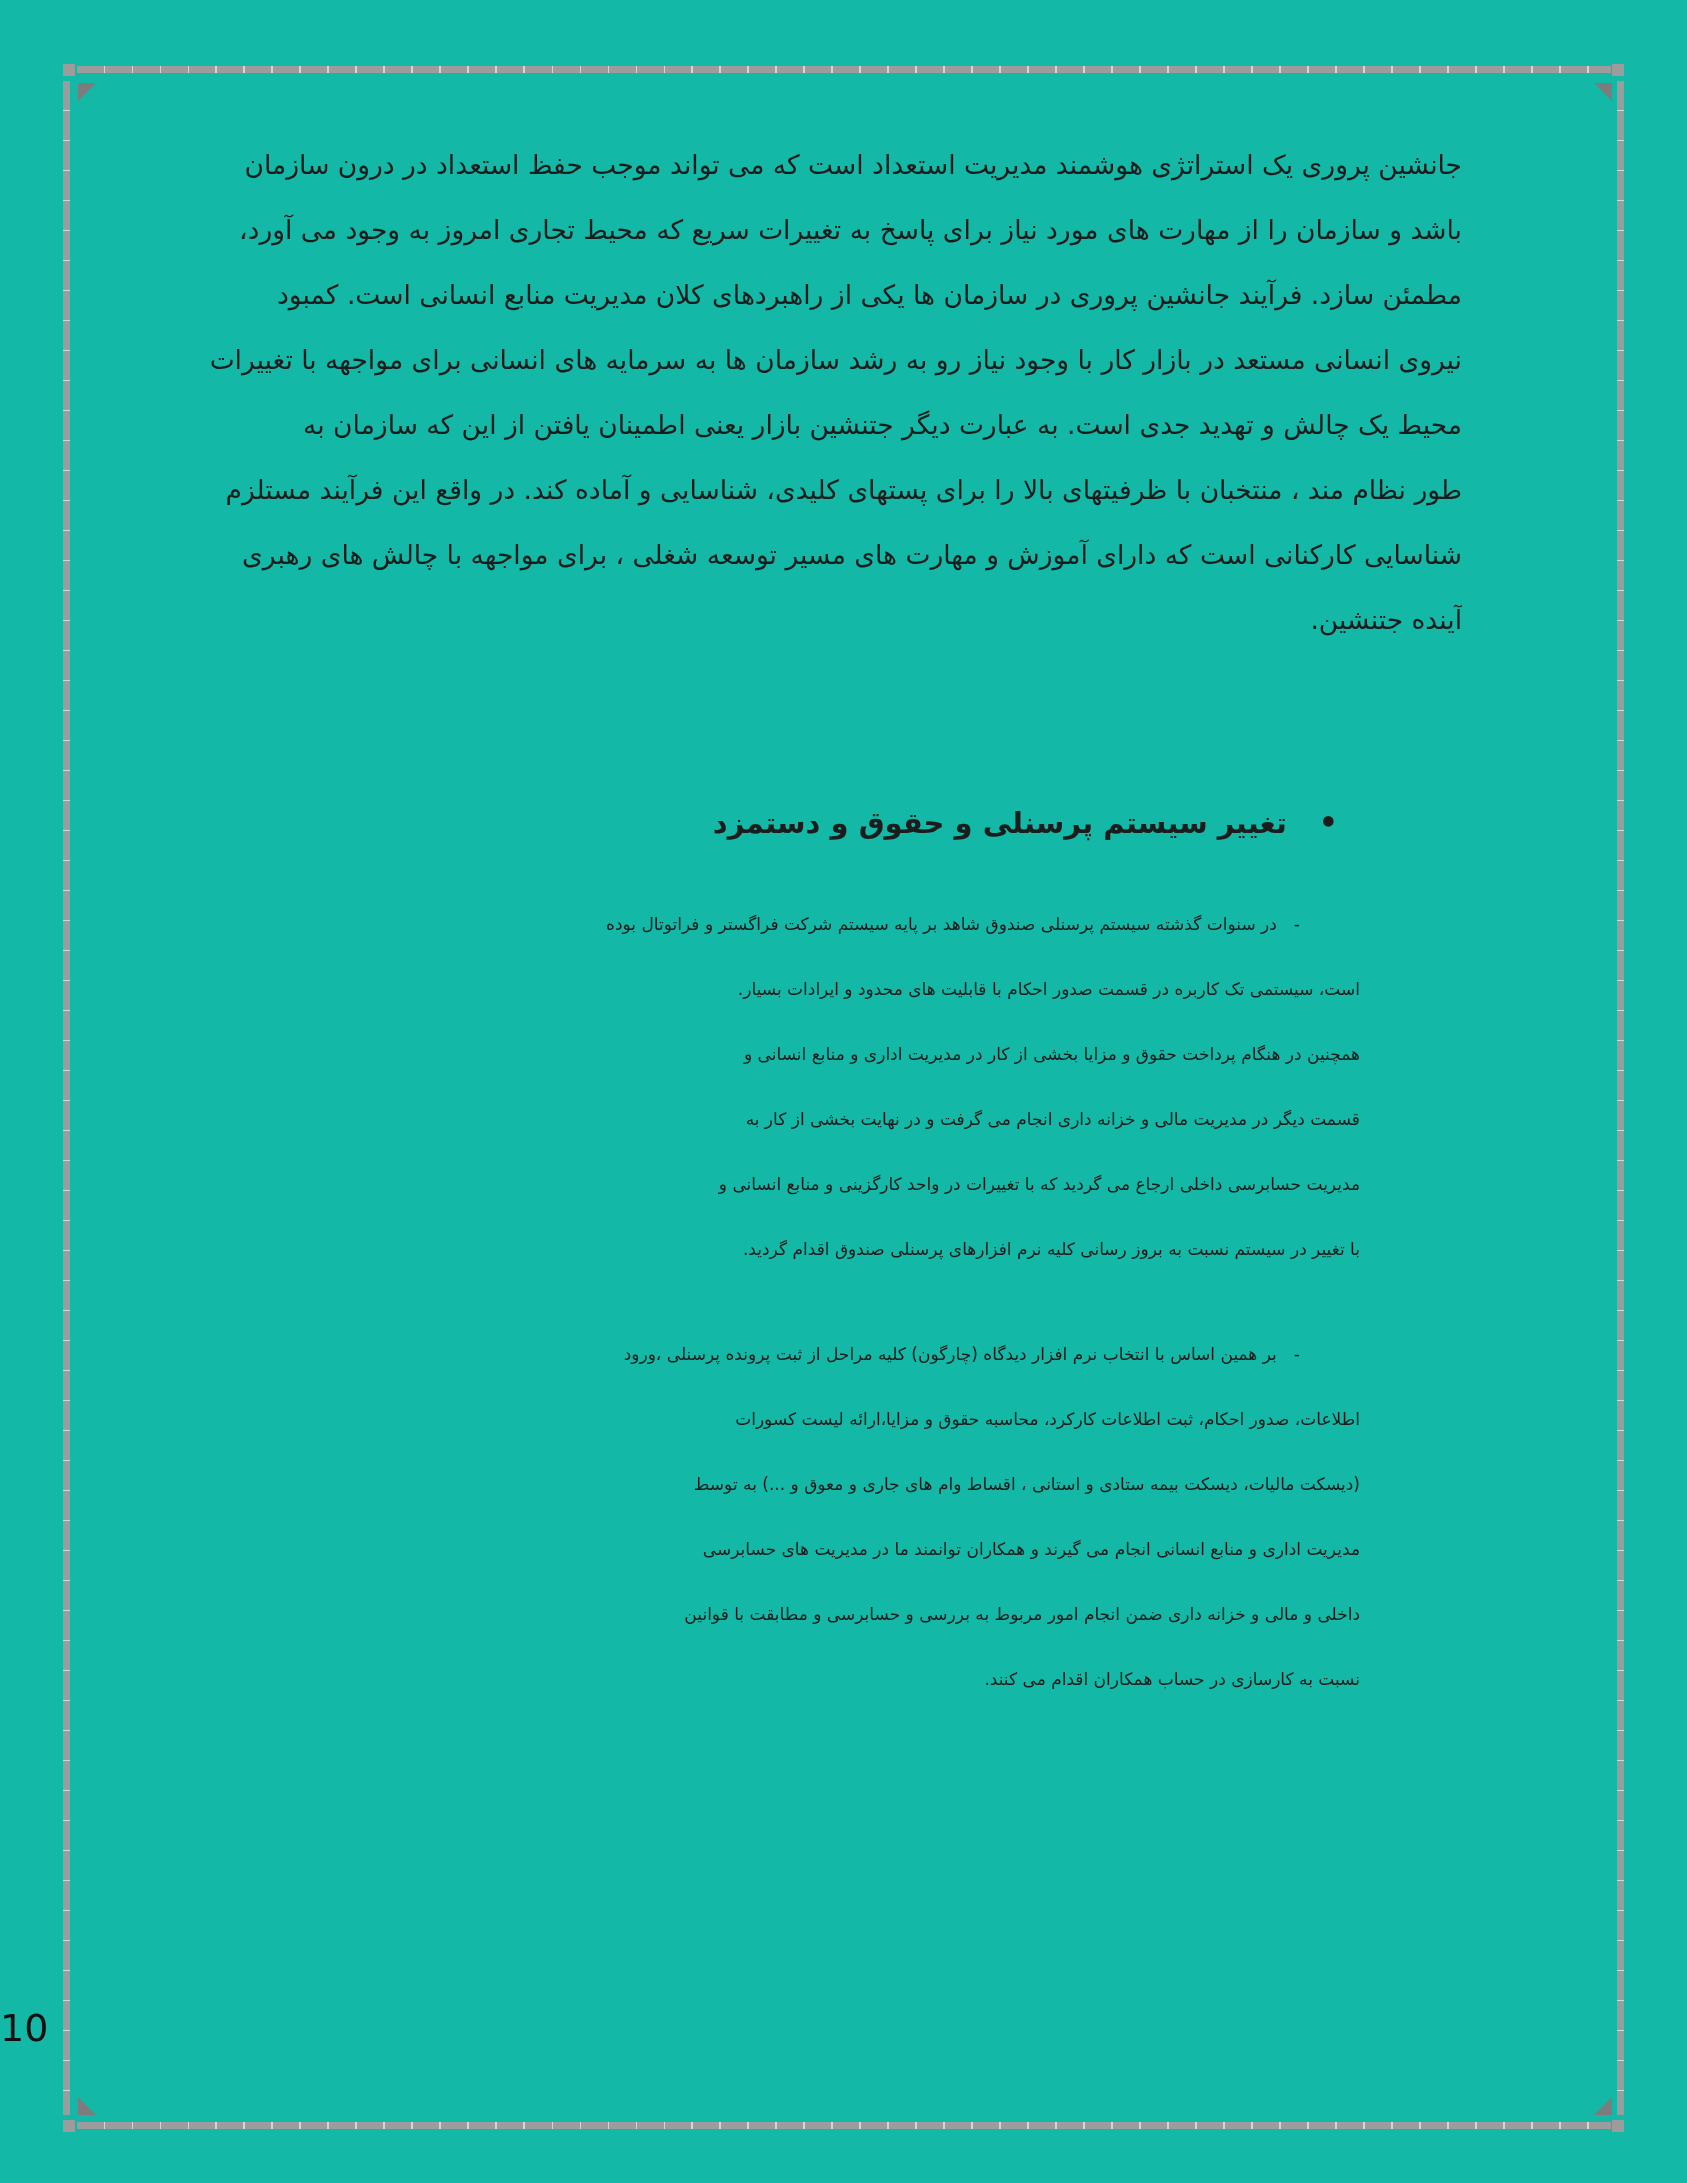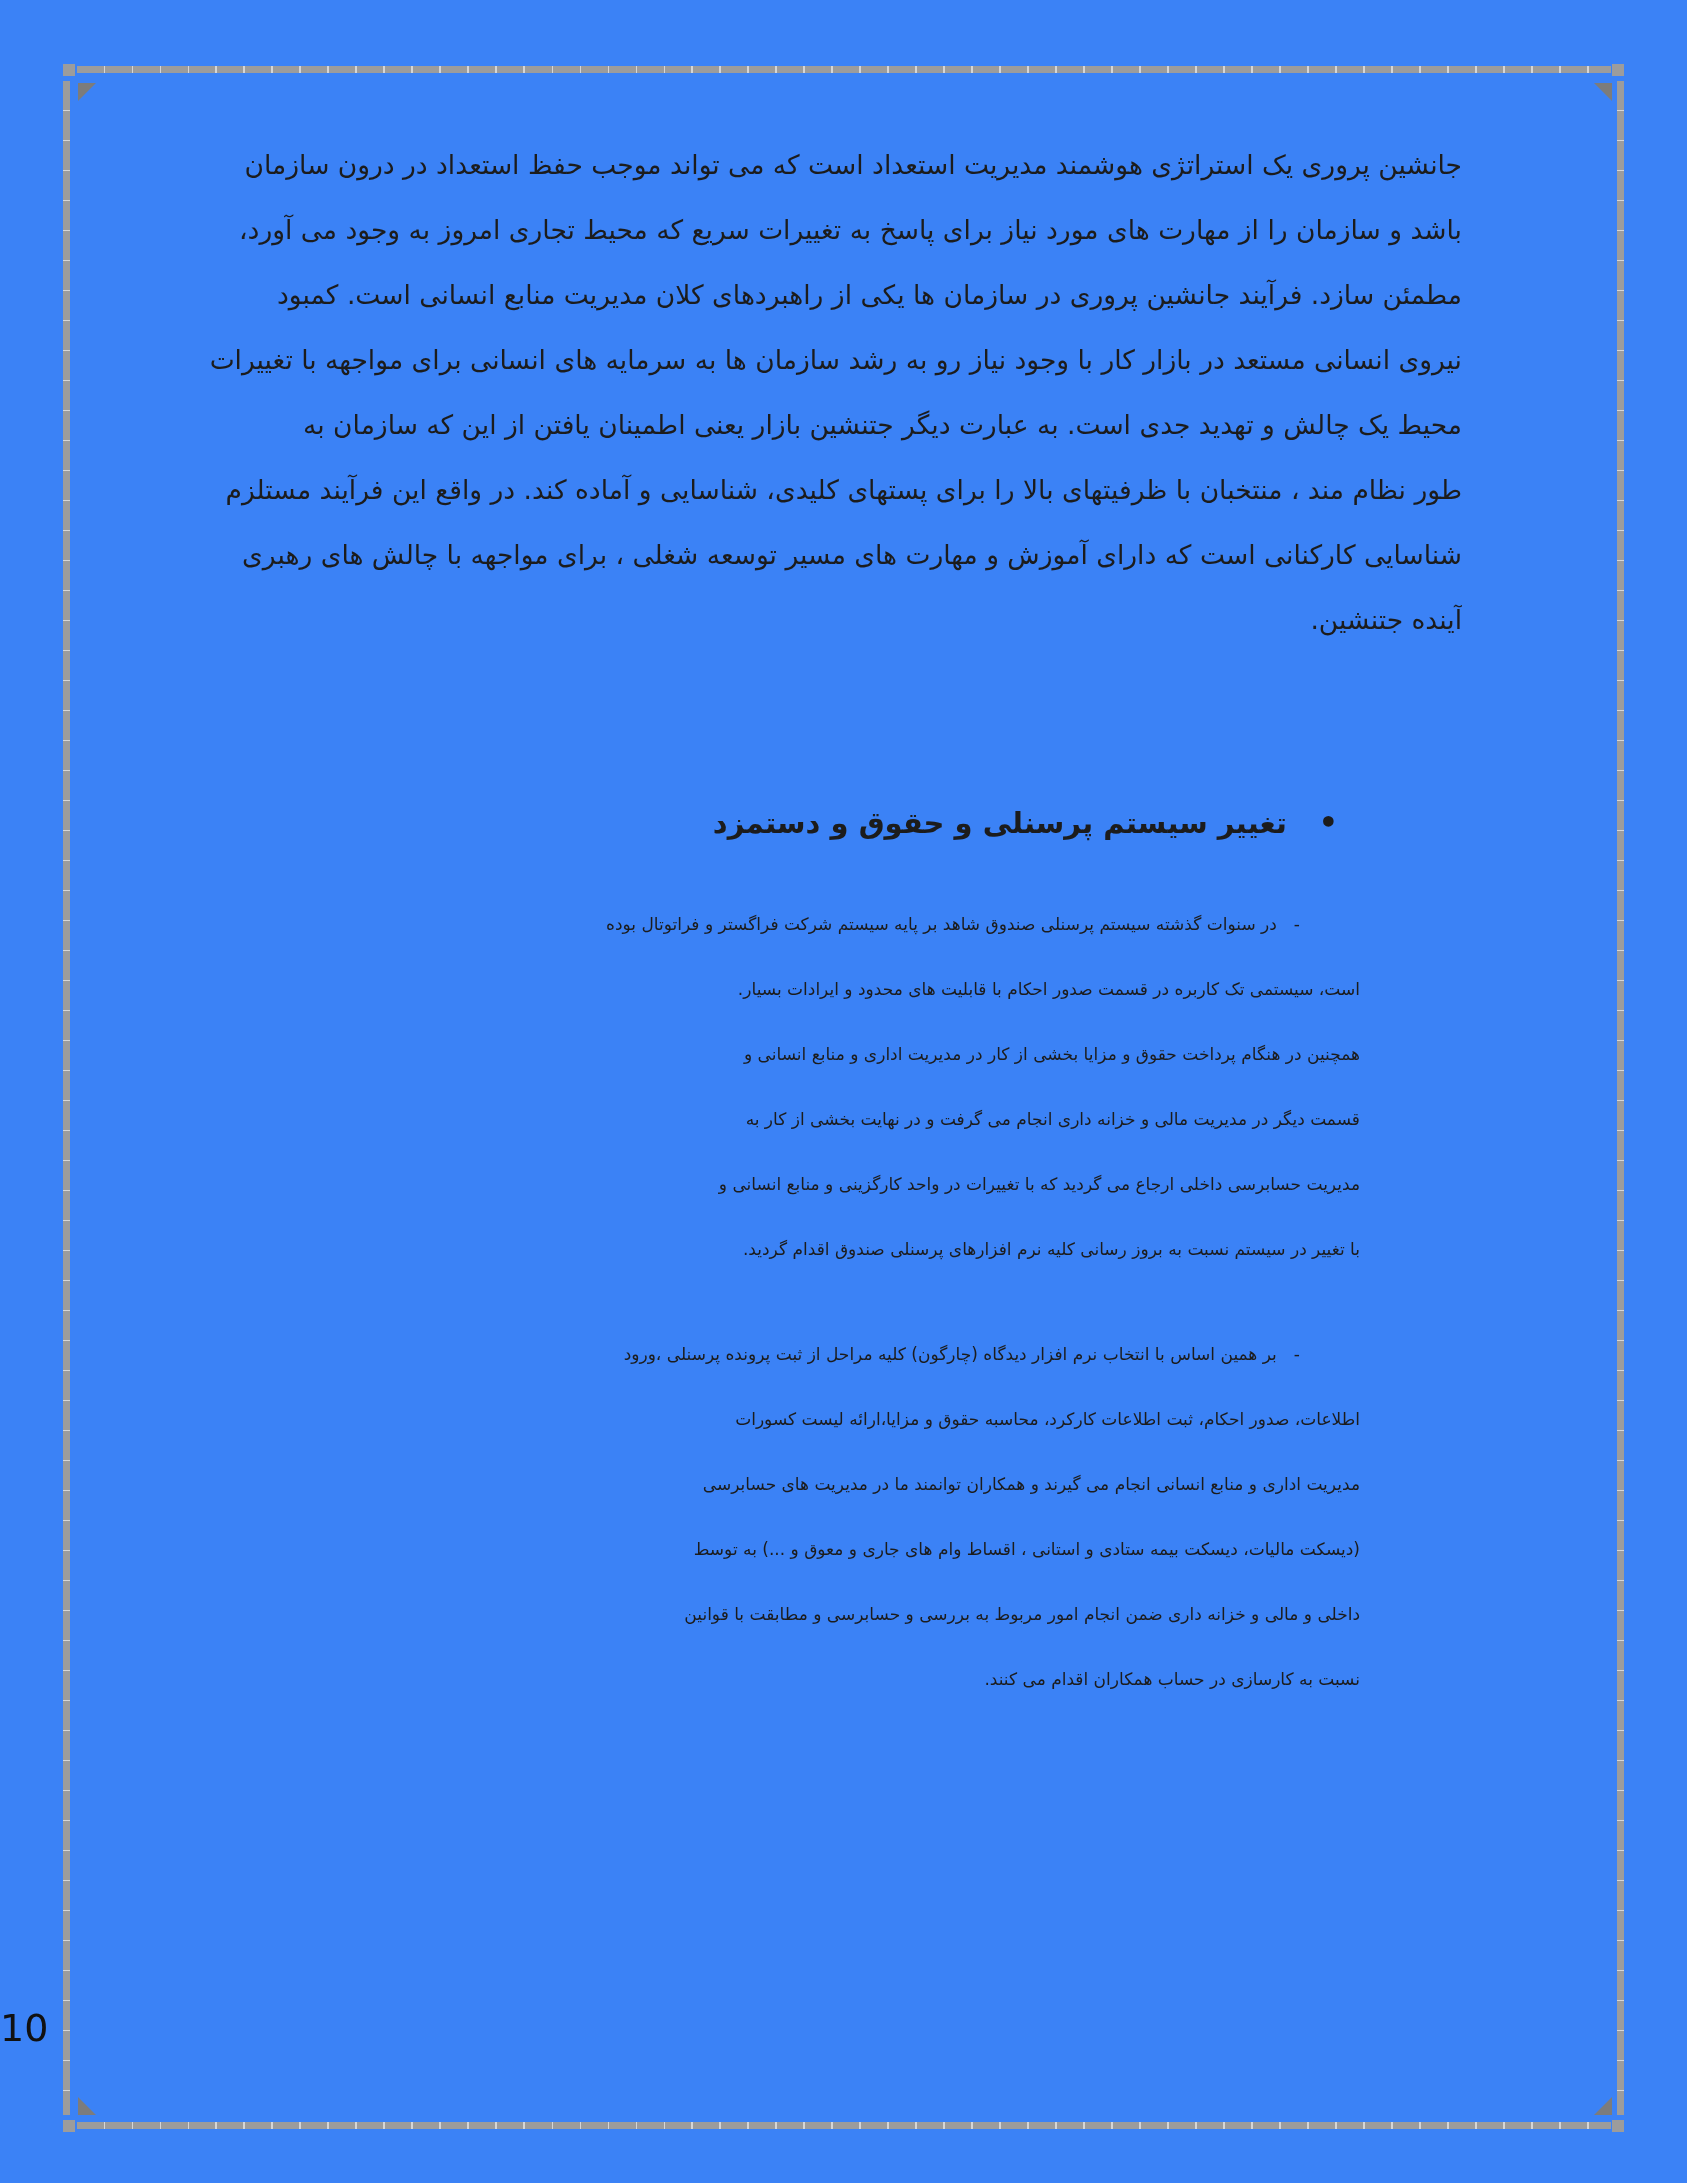--- a/index.html
+++ b/index.html
@@ -1,17 +1,17 @@
 <!DOCTYPE html>
 <html dir="rtl" lang="fa" style="font-size:10.6px"><head>
 <meta charset="utf-8">
 <style>
   html,body{margin:0;padding:0;background:#ffffff;}
   .page{
-    position:relative;width:1687px;height:2183px;background:#3b82f6;
+    position:relative;width:1687px;height:2183px;background:#14b8a6;
     font-family:"DejaVu Sans",sans-serif;color:#1c1c1c;direction:rtl;overflow:hidden;
   }
   
   .hbar{position:absolute;height:7.3px;
     background:repeating-linear-gradient(90deg,#9c9c9c 0 26.5px,#d6d6d6 26.5px 28px);}
   .vbar{position:absolute;width:7.3px;
     background:repeating-linear-gradient(180deg,#9c9c9c 0 29px,#d6d6d6 29px 30px);}
   .bar-top{left:77px;top:66px;width:1534px;}
   .bar-bottom{left:77px;top:2122px;width:1534px;}
   .bar-left{left:63px;top:81px;height:2034px;}
@@ -86,22 +86,22 @@
         <div class="iline">با تغییر در سیستم نسبت به بروز رسانی کلیه نرم افزارهای پرسنلی صندوق اقدام گردید.</div>
       </div>
   </div>
 
   <div class="list-item item2">
     <div class="iline first-line">
       <span class="dash">-</span><span>بر همین اساس با انتخاب نرم افزار دیدگاه (چارگون) کلیه مراحل از ثبت پرونده پرسنلی ،ورود</span>
     </div>
     <div>
         <div class="iline">اطلاعات، صدور احکام، ثبت اطلاعات کارکرد، محاسبه حقوق و مزایا،ارائه لیست کسورات</div>
+        <div class="iline">(دیسکت مالیات، دیسکت بیمه ستادی و استانی ، اقساط وام های جاری و معوق و ...) به توسط</div>
         <div class="iline">مدیریت اداری و منابع انسانی انجام می گیرند و همکاران توانمند ما در مدیریت های حسابرسی</div>
-        <div class="iline">(دیسکت مالیات، دیسکت بیمه ستادی و استانی ، اقساط وام های جاری و معوق و ...) به توسط</div>
         <div class="iline">داخلی و مالی و خزانه داری ضمن انجام امور مربوط به بررسی و حسابرسی و مطابقت با قوانین</div>
         <div class="iline">نسبت به کارسازی در حساب همکاران اقدام می کنند.</div>
       </div>
   </div>
 
   <div class="page-number">10</div>
 </div>
 
 
 </body></html>

